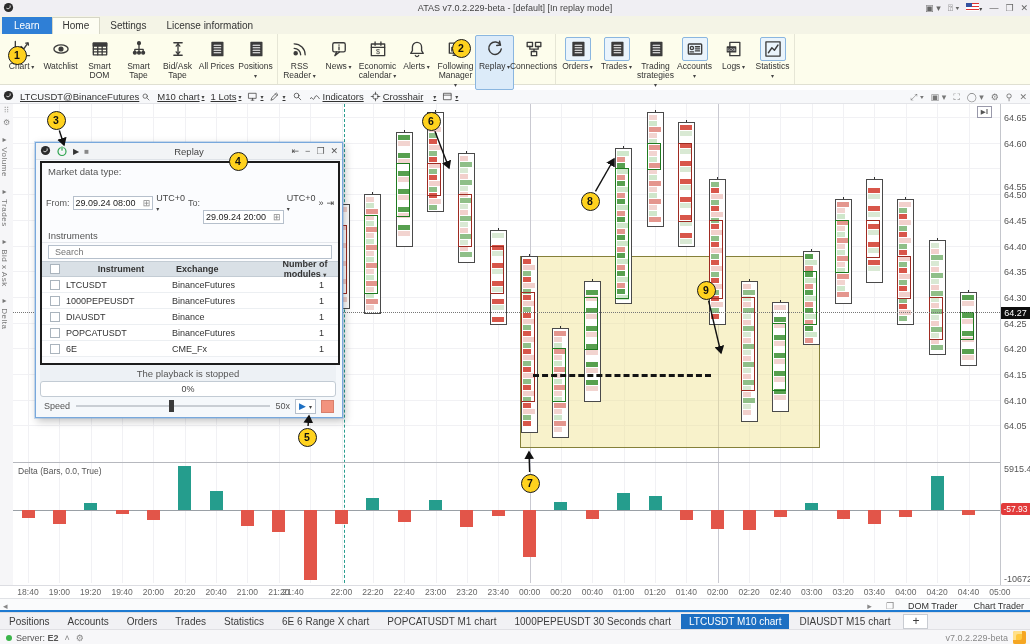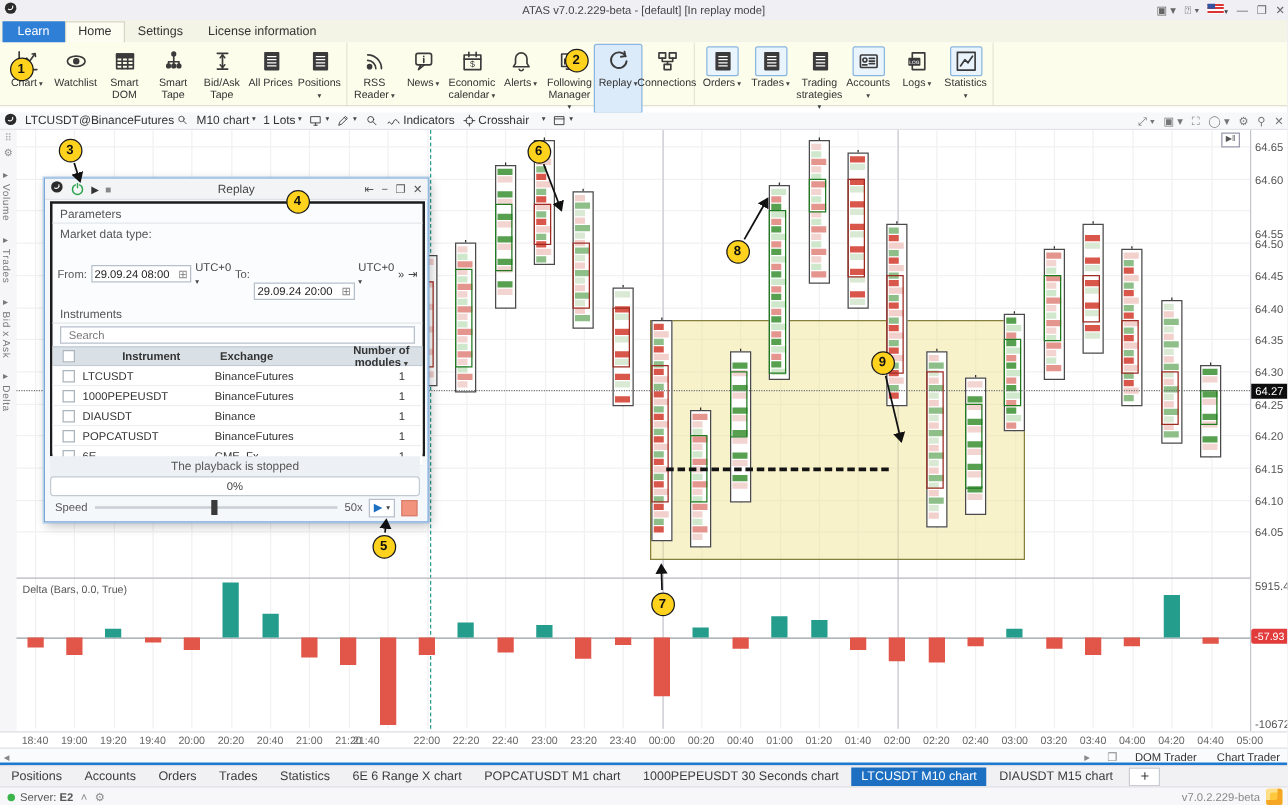--- a/index.html
+++ b/index.html
@@ -27,21 +27,21 @@
   .rbtn.active{background:#dcebf9;border-color:#8ab6e0;}
   .icwrap{height:22px;display:flex;align-items:center;justify-content:center;padding:0 2px;border:1px solid transparent;}
   .icwrap.boxed{border-color:#8ab6e0;background:#eaf4fc;border-radius:2px;}
   .rlabel{font-size:8.5px;line-height:1.05;text-align:center;color:#333;margin-top:1px;}
   .arr{font-size:6px;color:#444;}
   .rglabel{font-size:8px;color:#777;text-align:center;height:10px;line-height:10px;}
   svg.ic{display:block;}
   
   #chartbar{left:0;top:90px;width:1030px;height:14px;background:#f7f8fa;border-bottom:1px solid #e3e4e8;
             display:flex;align-items:center;font-size:9.5px;color:#333;gap:6px;padding-left:3px;box-sizing:border-box;}
-  #chartbar .seg{display:flex;align-items:flex-start;gap:2px;}
+  #chartbar .seg{display:flex;align-items:center;gap:2px;text-decoration:underline;}
   #cb-right{position:absolute;right:3px;top:0;height:14px;display:flex;align-items:center;gap:7px;color:#777;font-size:9px;}
   #sidestrip{left:0;top:104px;width:13px;height:494px;background:#f6f6f8;border-right:1px solid #e0e0e4;
              display:flex;flex-direction:column;align-items:center;color:#888;font-size:8px;}
   .vlabel{writing-mode:vertical-rl;margin-top:8px;color:#777;letter-spacing:.5px;}
   #plot{left:13px;top:104px;width:987px;height:494px;background:#fff;overflow:hidden;}
   #priceaxis{left:1000px;top:104px;width:30px;height:494px;background:#fff;border-left:1px solid #c4c6cc;font-size:9px;color:#555;}
   .ptick{position:absolute;left:3px;}
   .badge-price{position:absolute;left:0;width:29px;background:#0d0d0d;color:#fff;text-align:center;font-size:9px;padding:1px 0;}
   .badge-delta{position:absolute;left:0;width:29px;background:#e23b3b;color:#fff;text-align:center;font-size:8.5px;padding:1px 0;border-radius:2px 0 0 2px;}
   .gridv{position:absolute;top:0;width:1px;background:#f1f1f4;height:479px;}
@@ -1058,21 +1058,20 @@
       <span style="color:#888;font-size:8px;">■</span>
       <span class="cap">Replay</span>
       <span class="ricons">
         <span>⇤</span>
         <span>−</span>
         <span>❐</span>
         <span>✕</span>
       </span>
     </div>
     <div id="dlg-black">
-      <div class="dsec">Parameters</div>
       <div class="dlabel">Market data type:</div>
       <div id="fromto">
         <span>From:</span>
         <span class="dtinput" style="width:96px;">
           <span>29.09.24 08:00</span>
           <span style="color:#888;">⊞</span>
         </span>
         <span class="tz"><span>UTC+0</span> <span class="arr">▾</span></span>
         <span>To:</span>
         <span class="dtinput" style="width:96px;margin-top:29px;">

